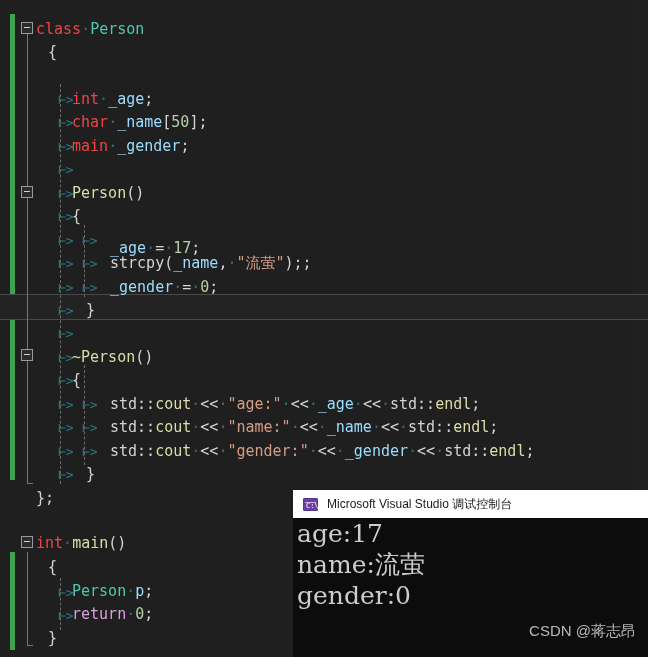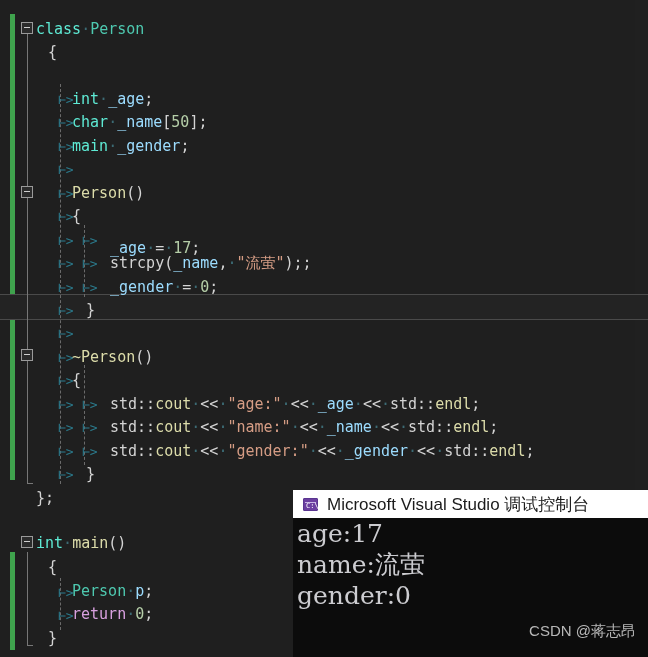--- a/index.html
+++ b/index.html
@@ -46,21 +46,21 @@
 
   
   .guide{position:absolute;width:0;border-left:1px dashed #6b6b6b;}
 
   
   .tabarrow{
     position:absolute;color:#2b7a8c;font-size:13px;line-height:23.4px;
   }
 
   
-  .k-blue{color:#5eead4;text-align:center;}      
+  .k-blue{color:#ef4444;text-align:center;}      
   .k-type{color:#4ec9b0;}      
   .k-ret{color:#d8a0df;}       
   .k-fn{color:#dcdcaa;}        
   .k-var{color:#9cdcfe;}       
   .k-str{color:#d69d85;}       
   .k-num{color:#b5cea8;}       
   .k-plain{color:#d4d4d4;}     
   .k-punc{color:#d4d4d4;}
   .k-brace{color:#d4d4d4;}
   .dot{color:#3c6b75;}
@@ -84,21 +84,21 @@
     background:#6b3fa0;border-bottom:1px solid #c9b6e4;
   }
   .console-ico .cglyph{
     position:absolute;left:1px;top:3px;right:1px;bottom:1px;
     color:#ffffff;font-size:7px;line-height:8px;text-align:left;
     font-family:"DejaVu Sans Mono","Liberation Mono",monospace;
     padding-left:1px;
   }
   .console-title-text{
     font-family:"Liberation Sans","DejaVu Sans",sans-serif;
-    font-size:17px;color:#1b1b1b;
+    font-size:12px;color:#1b1b1b;
   }
   .console-body{
     position:absolute;left:0;top:28px;width:355px;height:139px;
     background:#0c0c0c;overflow:hidden;
   }
   .console-line{
     font-family:"DejaVu Serif","Liberation Serif",serif;
     font-size:25px;line-height:31px;color:#ccccd0;
     padding-left:4px;white-space:pre;
   }

